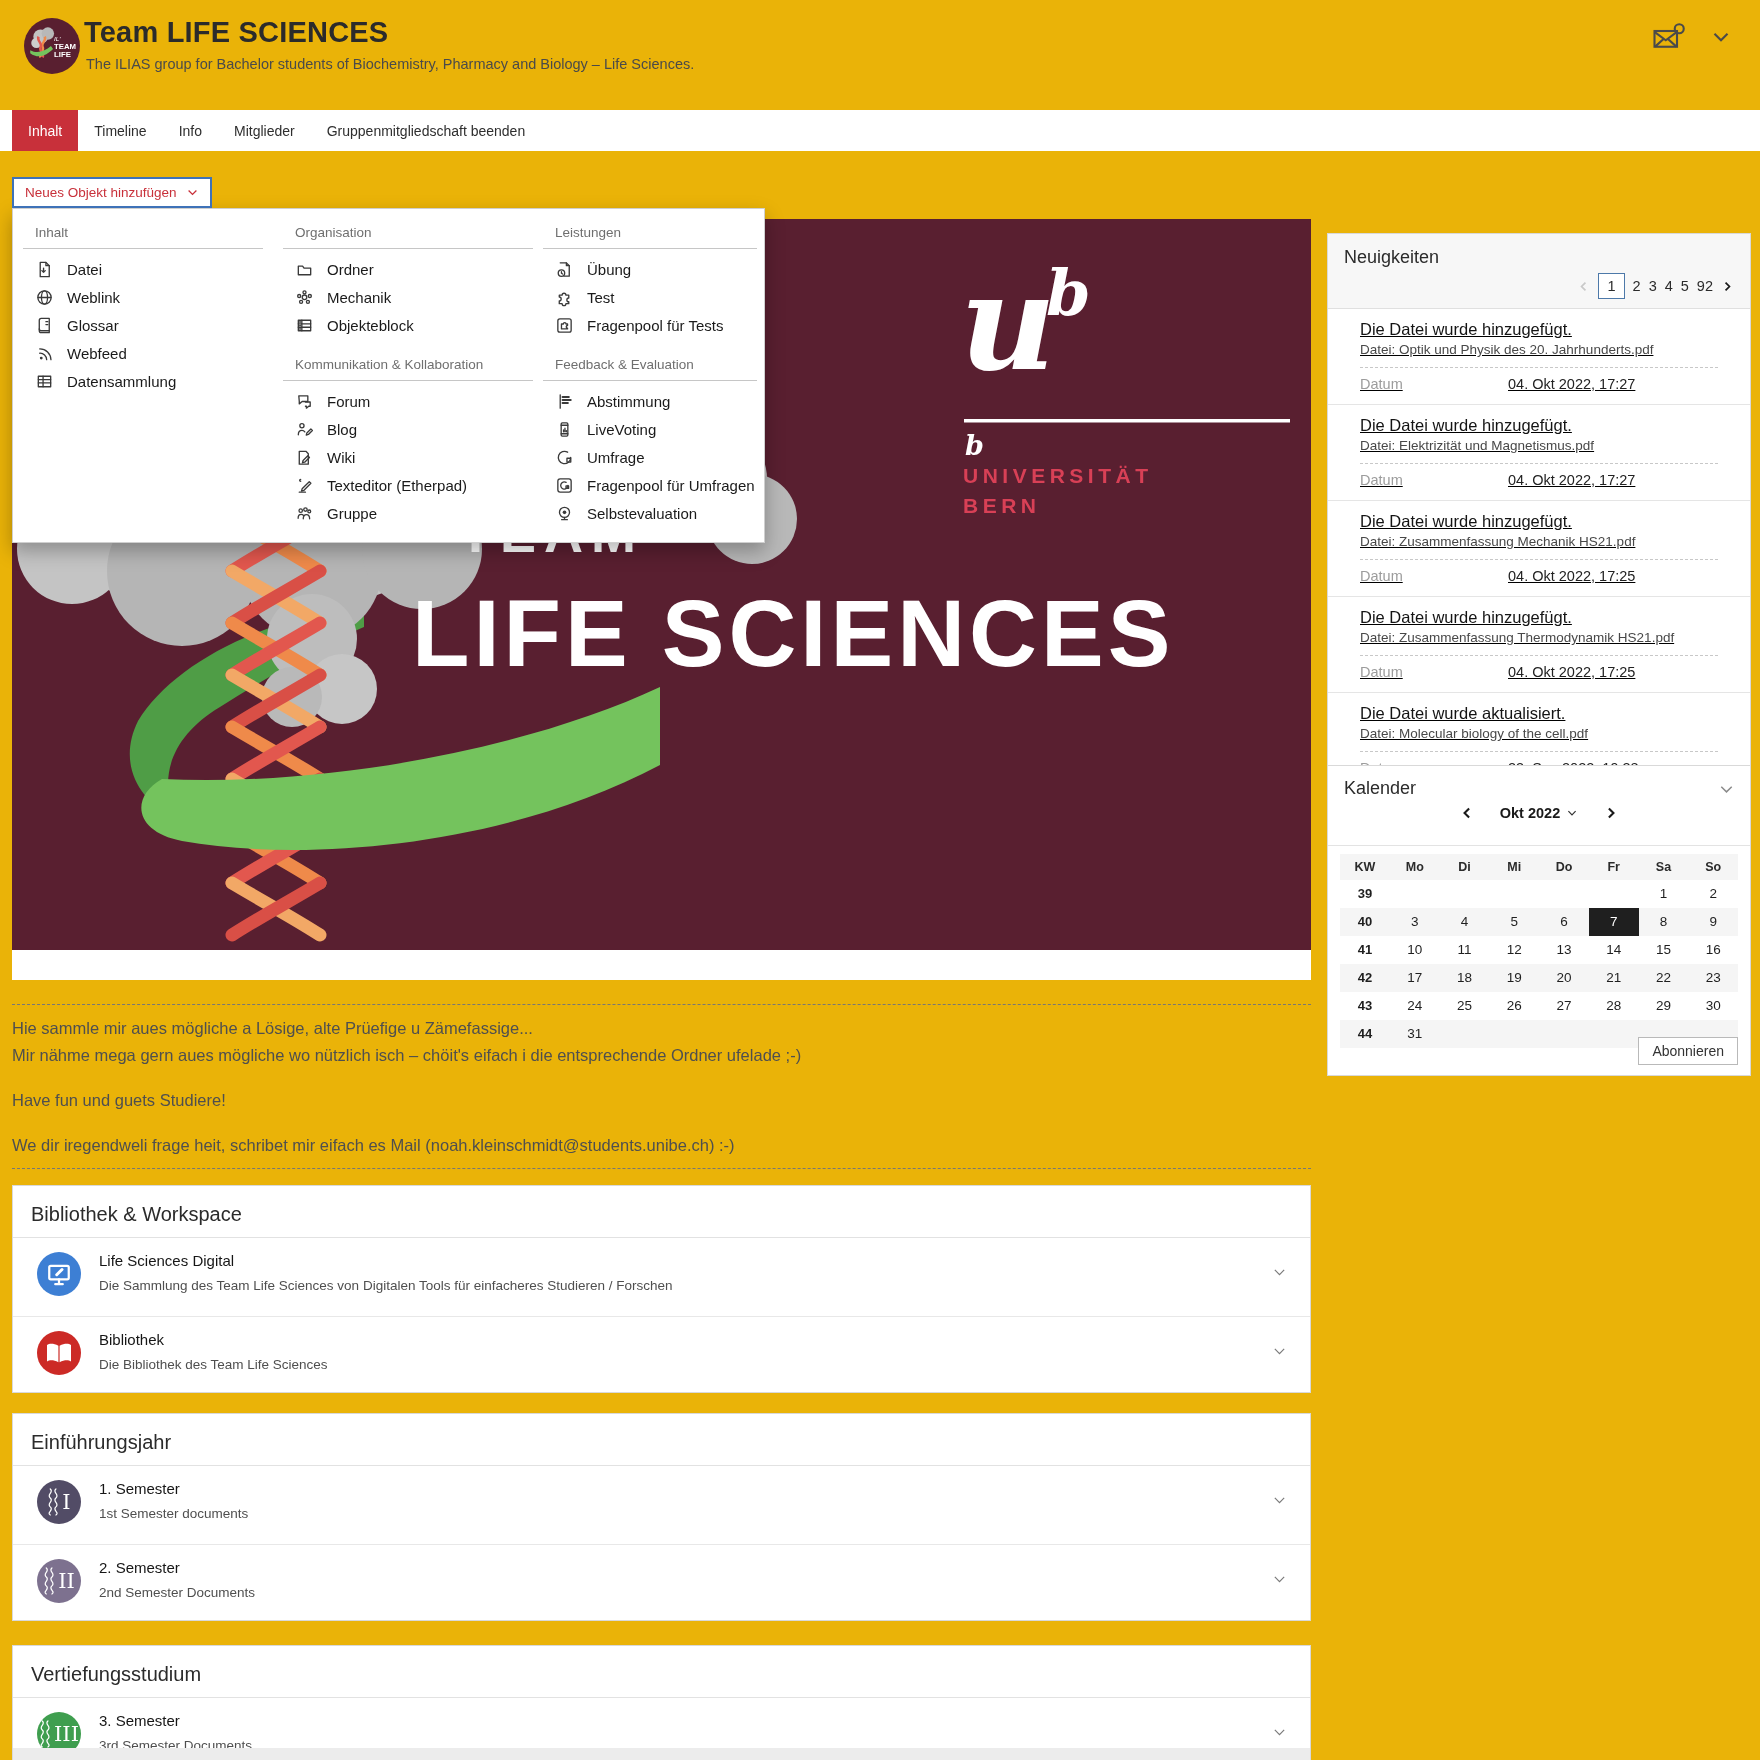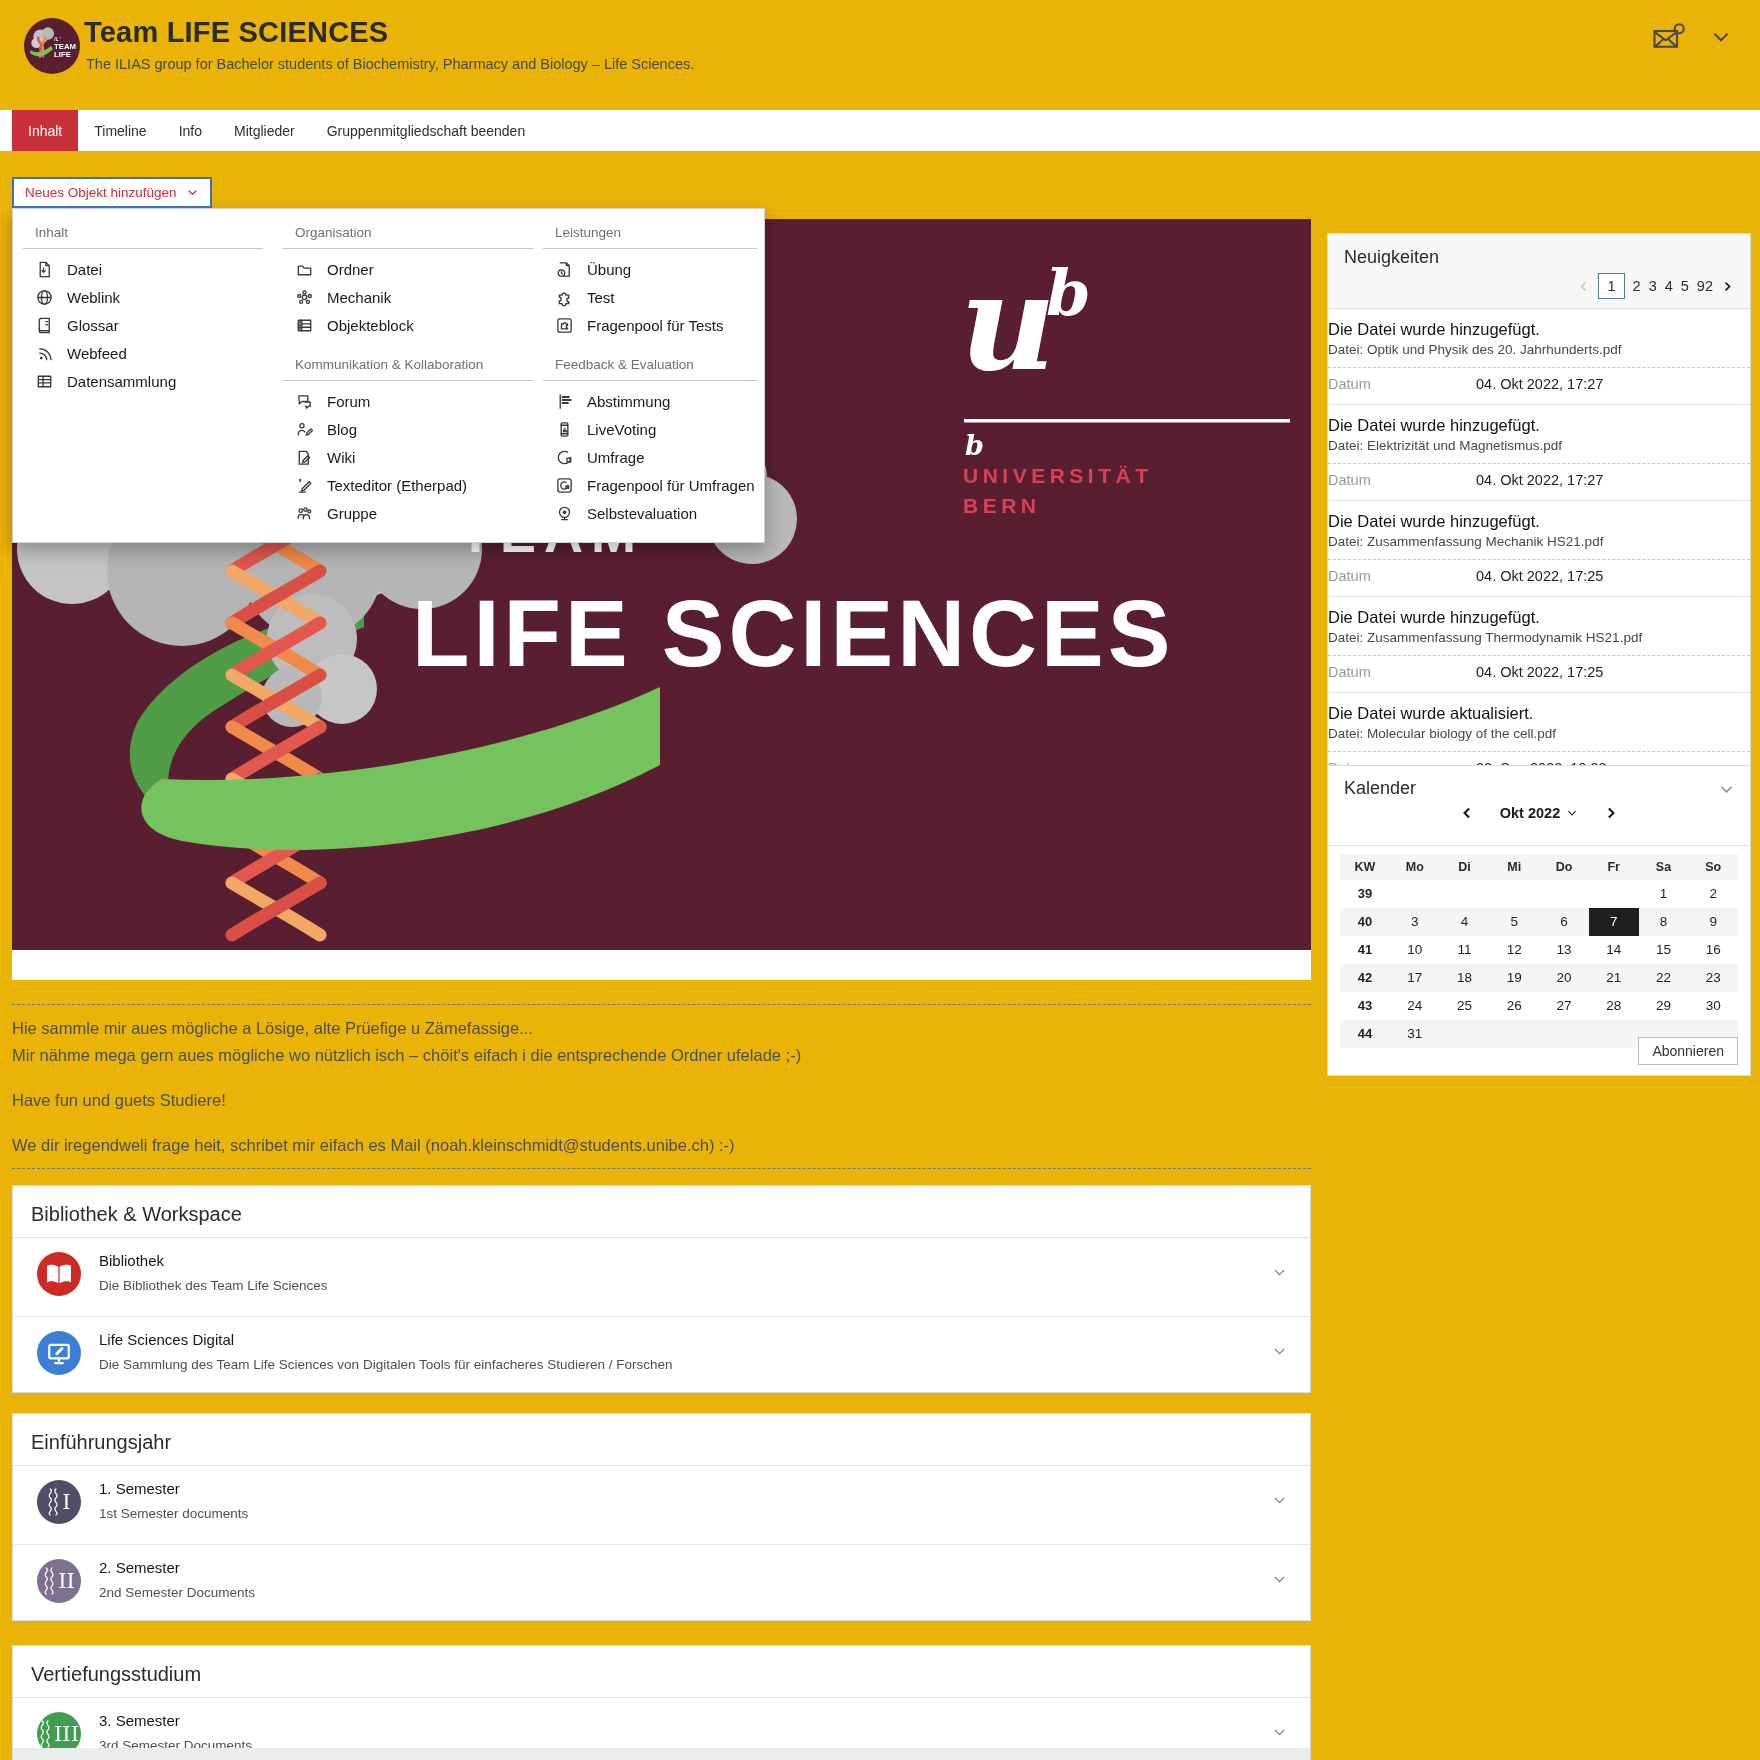--- a/index.html
+++ b/index.html
@@ -57,21 +57,21 @@
   .ic-s1{background:#524c66;} .ic-s2{background:#7d718f;} .ic-s3{background:#3f9e4f;}
   .grey-strip{position:absolute;left:0;width:100%;height:13px;background:#ececec;}
 
   
   .news{position:absolute;left:1327px;top:233px;width:424px;background:#fff;border:1px solid #d9d9d9;box-sizing:border-box;}
   .news-head{background:#f7f7f7;padding:12px 16px 9px;border-bottom:1px solid #e0e0e0;}
   .news-title{font-size:18px;color:#2b2b2b;line-height:22px;}
   .pag{display:flex;justify-content:flex-end;align-items:center;gap:8px;font-size:14.5px;color:#2b2b2b;margin-top:5px;line-height:24px;}
   .pag .cur{border:1px solid #4d79a9;padding:0 8px;background:#fff;}
   .pag .pchev-l{color:#c9c9c9;} .pag .pchev-r{color:#1a1a1a;}
-  .news-item{padding:10px 0 11px;}
+  .news-item{padding:10px 32px 11px;text-decoration:underline;}
   .news-item + .news-item{border-top:1px solid #e5e5e5;}
   .ni-t{font-size:16.5px;color:#141414;line-height:20px;}
   .ni-f{font-size:13.5px;color:#484848;line-height:17px;margin-top:2px;}
   .ni-hr{border-top:1px dashed #c8c8c8;margin-top:9px;}
   .ni-d{display:flex;margin-top:7px;font-size:14.5px;line-height:18px;}
   .ni-dl{width:148px;color:#9c9c9c;flex:none;}
   .ni-dv{color:#222;}
 
   
   .cal{position:absolute;left:1327px;top:765px;width:424px;height:311px;background:#fff;border:1px solid #d9d9d9;box-sizing:border-box;}
@@ -423,46 +423,46 @@
   <div class="intro">
     <p>Hie sammle mir aues mögliche a Lösige, alte Prüefige u Zämefassige...</p>
     <p>Mir nähme mega gern aues mögliche wo nützlich isch – chöit's eifach i die entsprechende Ordner ufelade ;-)</p>
     <p class="gap">Have fun und guets Studiere!</p>
     <p class="gap">We dir iregendweli frage heit, schribet mir eifach es Mail  (noah.kleinschmidt@students.unibe.ch) :-)</p>
   </div>
 
   <section class="panel" style="top:1185px;height:208px;">
     <div class="panel-h"><span>Bibliothek &amp; Workspace</span></div>
     <div class="row-item">
-      <span class="circle ic-lib">
-          <svg width="30" height="30" viewBox="0 0 20 20">
-            <g fill="#fff">
-              <path d="M9.6 5.2c-3.2-1.8-6-1.6-7.6-.6v11c1.6-1 4.4-1.2 7.6.6z"></path>
-              <path d="M10.4 5.2c3.2-1.8 6-1.6 7.6-.6v11c-1.6-1-4.4-1.2-7.6.6z"></path>
-            </g>
-          </svg>
-        </span>
-      <span class="t">Bibliothek</span>
-      <span class="d">Die Bibliothek des Team Life Sciences</span>
-      <svg class="chev" width="17" height="17" viewBox="0 0 20 20" fill="none" stroke="currentColor" stroke-width="1.4">
-          <path d="M4.5 7l5.5 5.5L15.5 7"></path>
-        </svg>
-    </div>
-    <div class="row-item">
       <span class="circle ic-dig">
           <svg width="30" height="30" viewBox="0 0 20 20">
             <g fill="none" stroke="#fff" stroke-width="1.5" stroke-linecap="round">
               <rect x="3.5" y="4.5" width="13" height="9" rx="1"></rect>
               <path d="M10 13.5v2.6M7.5 16.8h5"></path>
               <path d="M8.5 10.5l3.5-3.5" stroke-width="2"></path>
             </g>
           </svg>
         </span>
       <span class="t">Life Sciences Digital</span>
       <span class="d">Die Sammlung des Team Life Sciences von Digitalen Tools für einfacheres Studieren / Forschen</span>
+      <svg class="chev" width="17" height="17" viewBox="0 0 20 20" fill="none" stroke="currentColor" stroke-width="1.4">
+          <path d="M4.5 7l5.5 5.5L15.5 7"></path>
+        </svg>
+    </div>
+    <div class="row-item">
+      <span class="circle ic-lib">
+          <svg width="30" height="30" viewBox="0 0 20 20">
+            <g fill="#fff">
+              <path d="M9.6 5.2c-3.2-1.8-6-1.6-7.6-.6v11c1.6-1 4.4-1.2 7.6.6z"></path>
+              <path d="M10.4 5.2c3.2-1.8 6-1.6 7.6-.6v11c-1.6-1-4.4-1.2-7.6.6z"></path>
+            </g>
+          </svg>
+        </span>
+      <span class="t">Bibliothek</span>
+      <span class="d">Die Bibliothek des Team Life Sciences</span>
       <svg class="chev" width="17" height="17" viewBox="0 0 20 20" fill="none" stroke="currentColor" stroke-width="1.4">
           <path d="M4.5 7l5.5 5.5L15.5 7"></path>
         </svg>
     </div>
   </section>
 
   <section class="panel" style="top:1413px;height:208px;">
     <div class="panel-h"><span>Einführungsjahr</span></div>
     <div class="row-item">
       <span class="circle ic-s1">

